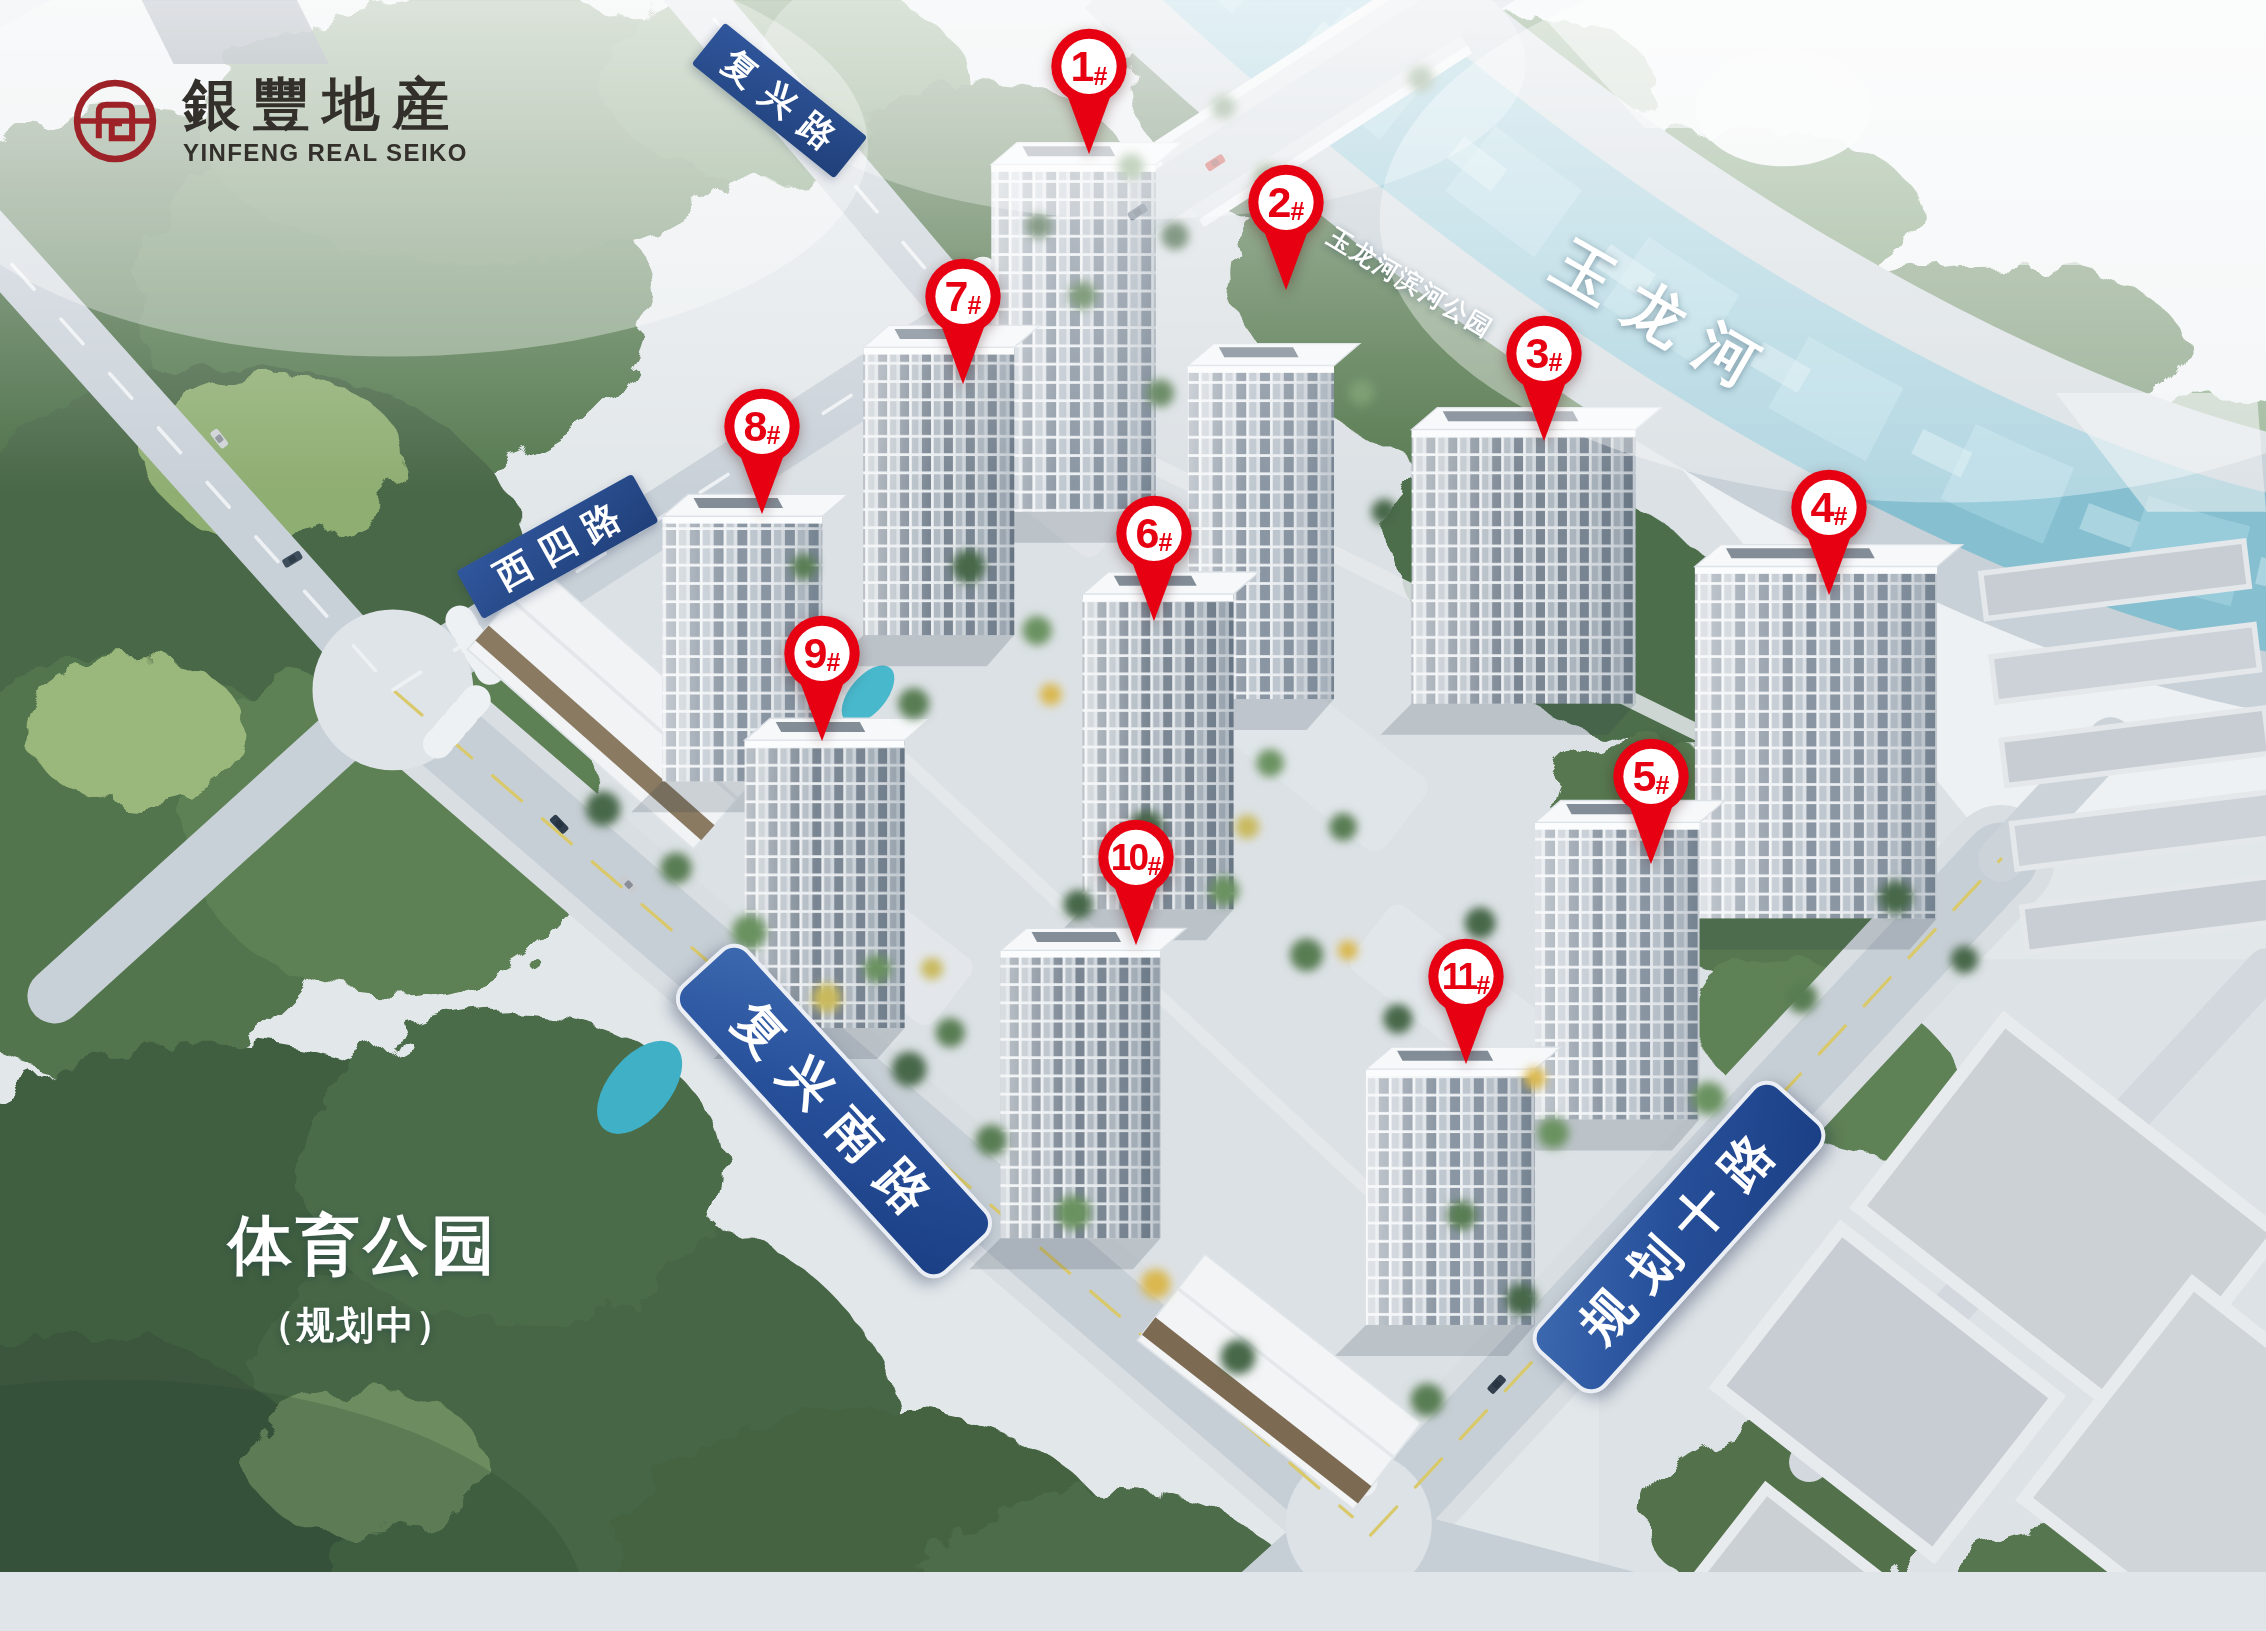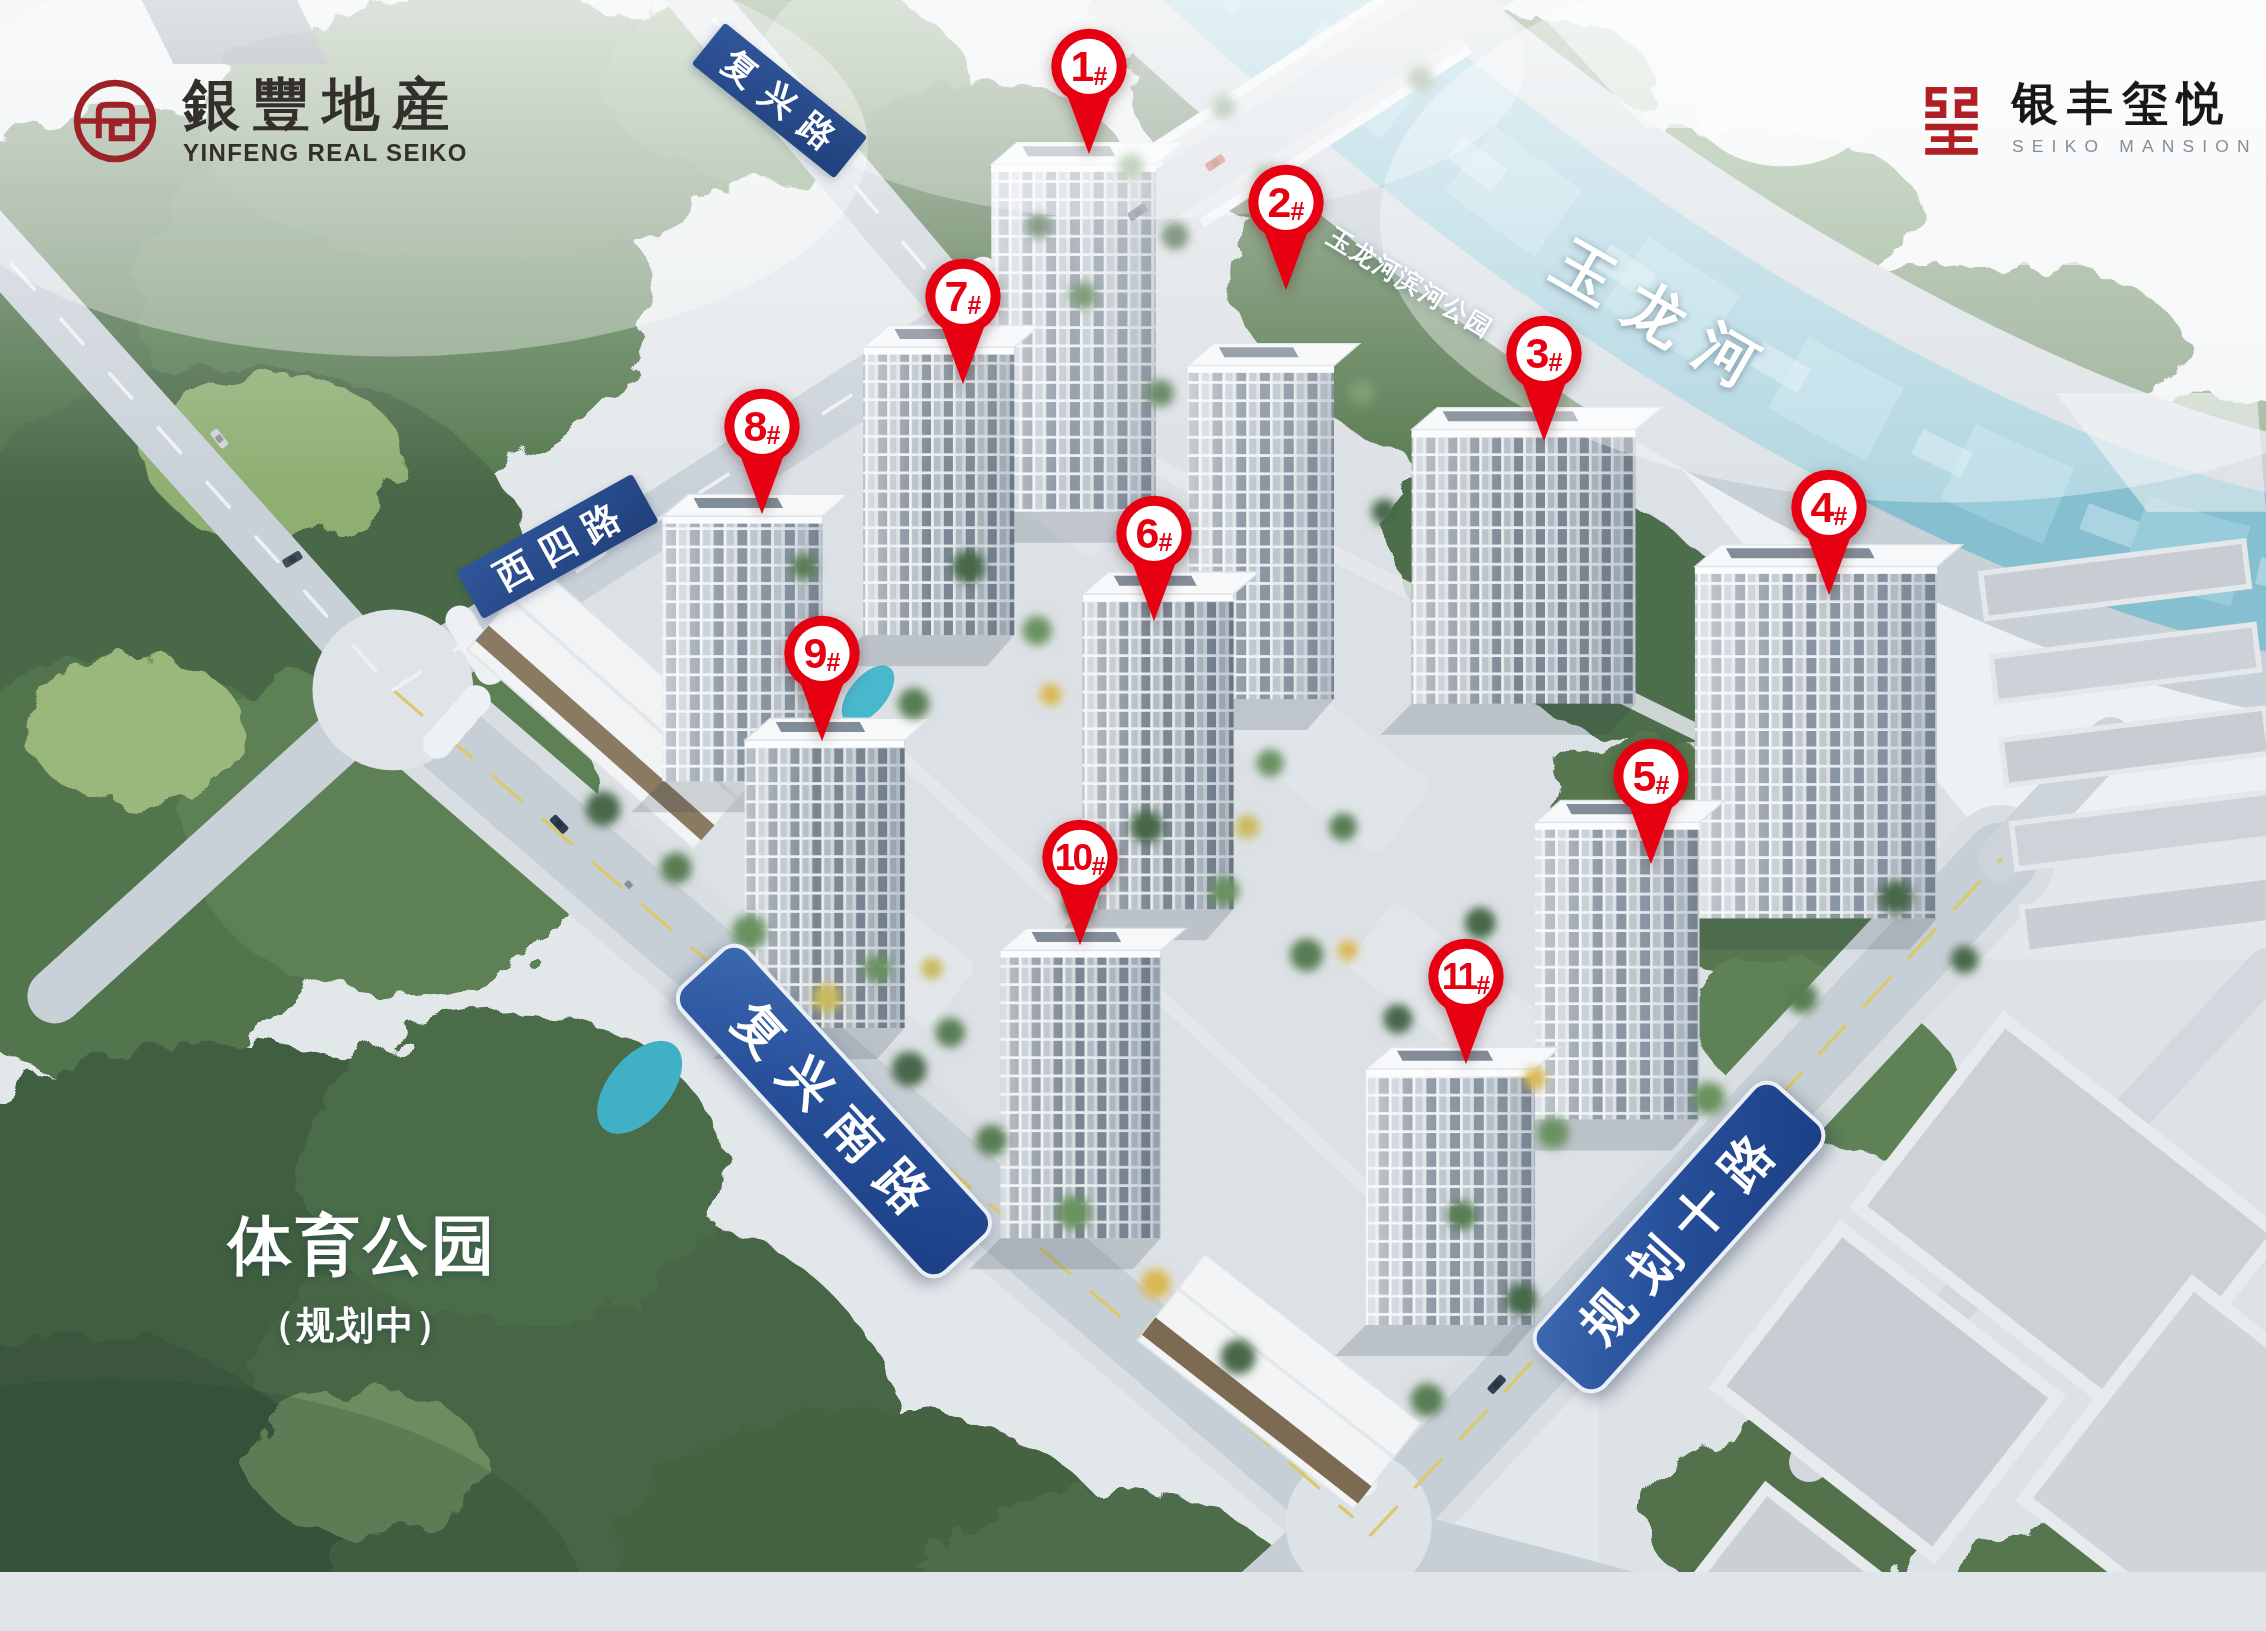--- a/index.html
+++ b/index.html
@@ -443,36 +443,20 @@
       <circle cx="47.5" cy="47.5" r="41" fill="none" stroke="#9c2227" stroke-width="7"></circle>
       <line x1="5" y1="47.5" x2="90" y2="47.5" stroke="#9c2227" stroke-width="6"></line>
       <path d="M30,66 v-28 q0,-8 8,-8 h20 q8,0 8,8 v28 h-22 v-16 h11" fill="none" stroke="#9c2227" stroke-width="6.5"></path>
     </svg>
     <div>
       <div class="cn">銀豐地産</div>
       <div class="en">YINFENG REAL SEIKO</div>
     </div>
   </div>
 
-  <div class="logo logo-right">
-    <svg width="77" height="77" viewBox="0 0 82 82">
-      <g stroke="#b01f24" fill="none">
-        <path d="M36,11 h-19 v14 h15 v12 h-19" stroke-width="7"></path>
-        <path d="M44,11 h21 v13 h-17 v13 h21" stroke-width="7"></path>
-        <line x1="13" y1="50" x2="69" y2="50" stroke-width="7"></line>
-        <line x1="19" y1="63" x2="63" y2="63" stroke-width="6"></line>
-        <line x1="13" y1="76" x2="69" y2="76" stroke-width="7"></line>
-        <line x1="41" y1="50" x2="41" y2="76" stroke-width="6"></line>
-      </g>
-    </svg>
-    <div>
-      <div class="cn">银丰玺悦</div>
-      <div class="en">SEIKO MANSION</div>
-    </div>
-  </div>
 
   <div class="road-sign sign-plain sign-fuxing">
     <span>复兴路</span>
   </div>
   <div class="road-sign sign-plain sign-xisi">
     <span>西四路</span>
   </div>
   <div class="road-sign sign-bordered sign-fuxingnan">
     <span>复兴南路</span>
   </div>
@@ -580,21 +564,21 @@
         <svg width="84" height="134" viewBox="0 0 100 160">
           <path d="M50,152 L22,76 L78,76 Z" fill="#e60012"></path>
           <circle cx="50" cy="47" r="45" fill="#e60012"></circle>
           <circle cx="50" cy="47" r="33" fill="#ffffff"></circle>
         </svg>
         <div class="pin-label">
           <span class="pin-num ">9</span>
           <span class="pin-hash">#</span>
         </div>
       </div>
-      <div class="pin" style="left: 1038px; top: 818px;">
+      <div class="pin" style="left: 1094px; top: 818px;">
         <svg width="84" height="134" viewBox="0 0 100 160">
           <path d="M50,152 L22,76 L78,76 Z" fill="#e60012"></path>
           <circle cx="50" cy="47" r="45" fill="#e60012"></circle>
           <circle cx="50" cy="47" r="33" fill="#ffffff"></circle>
         </svg>
         <div class="pin-label">
           <span class="pin-num two">10</span>
           <span class="pin-hash">#</span>
         </div>
       </div>

